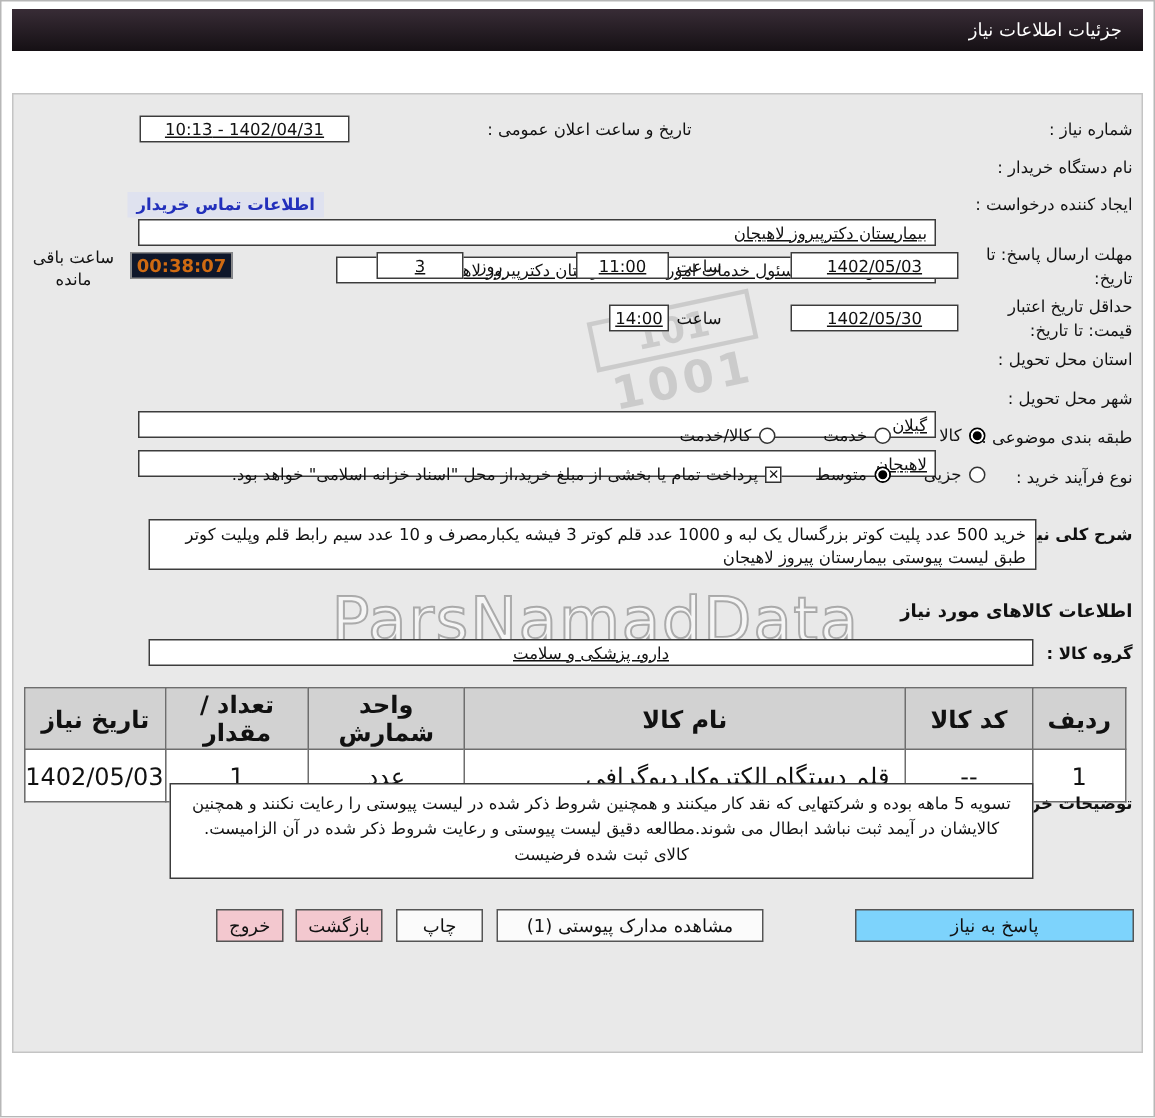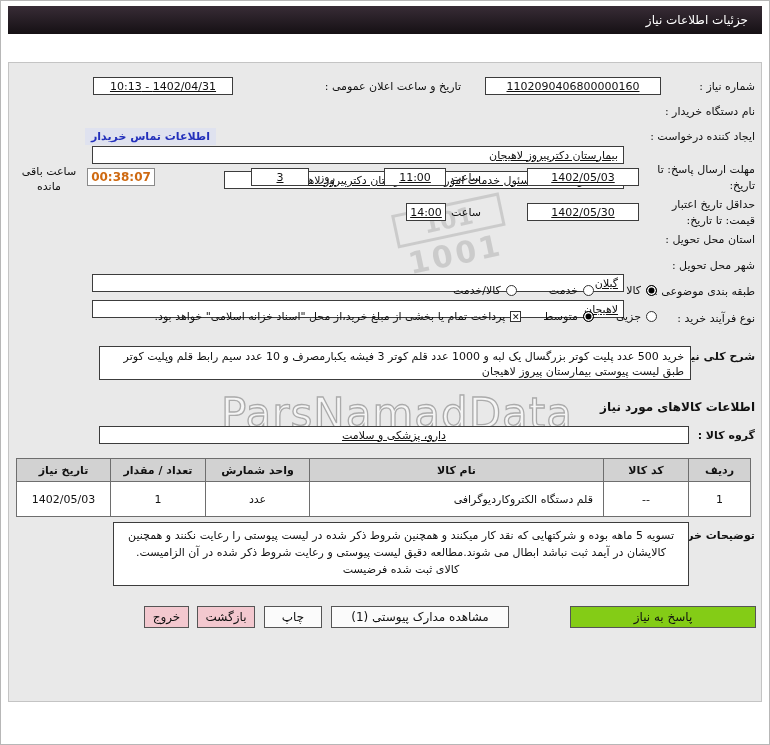--- a/index.html
+++ b/index.html
@@ -43,69 +43,68 @@
     position:absolute;background:#fff;border:1px solid #3c3c3c;height:18px;
     font-size:11px;display:flex;align-items:center;justify-content:center;
     box-sizing:border-box;overflow:hidden;white-space:nowrap;text-decoration:underline;
   }
   .inp.rt{justify-content:flex-start;padding:0 5px;margin-top:44px;}
   .link{
     position:absolute;font-size:11px;font-weight:bold;color:#2330bb;
     background:#dfe2ef;padding:2px 6px;cursor:pointer;white-space:nowrap;
   }
   .timer{
-    position:absolute;background:#ffffff;border:1px solid #8a8a8a;height:18px;
+    position:absolute;background:#0f172a;border:1px solid #8a8a8a;height:18px;
     color:#cf6a12;font-weight:bold;font-size:12px;display:flex;align-items:center;
     justify-content:center;box-sizing:border-box;direction:ltr;
   }
   .optrow{position:absolute;display:flex;direction:rtl;align-items:center;font-size:11px;}
   .opt{display:inline-flex;align-items:center;gap:5px;}
   .radio{width:11px;height:11px;border:1px solid #333;border-radius:50%;background:#fff;flex:0 0 auto;box-sizing:border-box;}
   .radio.checked{background:#000;border-color:#000;box-shadow:inset 0 0 0 1.5px #fff;}
   .checkbox{
     width:11px;height:11px;border:1px solid #333;background:#fff;flex:0 0 auto;
     font-size:9px;line-height:10px;text-align:center;color:#111;box-sizing:border-box;
   }
   .box{
     position:absolute;background:#fff;border:1px solid #3c3c3c;font-size:11px;
     box-sizing:border-box;line-height:15px;
   }
   .table-wrap{position:absolute;top:395px;right:10px;width:734px;}
   table{width:100%;border-collapse:collapse;direction:rtl;table-layout:fixed;}
-  th,td{border:1px solid #6e6e6e;font-size:11px;overflow:hidden;}
+  th,td{border:1px solid #6e6e6e;font-size:16px;overflow:hidden;}
   th{background:#d2d2d2;height:20px;font-weight:bold;text-align:center;}
   td{background:#fff;height:32px;text-align:center;}
   td.name{text-align:right;padding-right:10px;}
   .btn{
     position:absolute;top:543px;height:22px;border:1px solid #555;background:#fbfbfb;
     display:flex;align-items:center;justify-content:center;font-size:12px;
     box-sizing:border-box;cursor:pointer;white-space:nowrap;
   }
   .btn.pink{background:#f3c8cf;}
-  .btn.gray{background:#84cc16;}
+  .btn.gray{background:#7dd3fc;}
 </style>
 </head>
 <body>
 
 <div class="frame"></div>
 
 <div class="titlebar">
   <span>جزئیات اطلاعات نیاز</span>
 </div>
 
 <div class="panel">
 
   <div class="wm-stamp">
     <span class="n1">101</span>
     <span class="n2">1001</span>
   </div>
   <div class="wm-brand">ParsNamadData</div>
 
   <div class="lbl" style="right:6px;top:17px;">شماره نیاز :</div>
-  <div class="inp" style="right:100px;top:14px;width:176px;">1102090406800000160</div>
   <div class="lbl" style="right:300px;top:17px;">تاریخ و ساعت اعلان عمومی :</div>
   <div class="inp" style="right:528px;top:14px;width:140px;">1402/04/31 - 10:13</div>
 
   <div class="lbl" style="right:6px;top:42px;">نام دستگاه خریدار :</div>
   <div class="inp rt" style="right:137px;top:39px;width:532px;">بیمارستان دکترپیروز لاهیجان</div>
 
   <div class="lbl" style="right:6px;top:67px;">ایجاد کننده درخواست :</div>
   <div class="inp rt" style="right:137px;top:64px;width:400px;">سید امین حسینی مسئول خدمات امور مالی بیمارستان دکترپیروز لاهیجان</div>
   <div class="link" style="right:545px;top:65px;">اطلاعات تماس خریدار</div>
 

